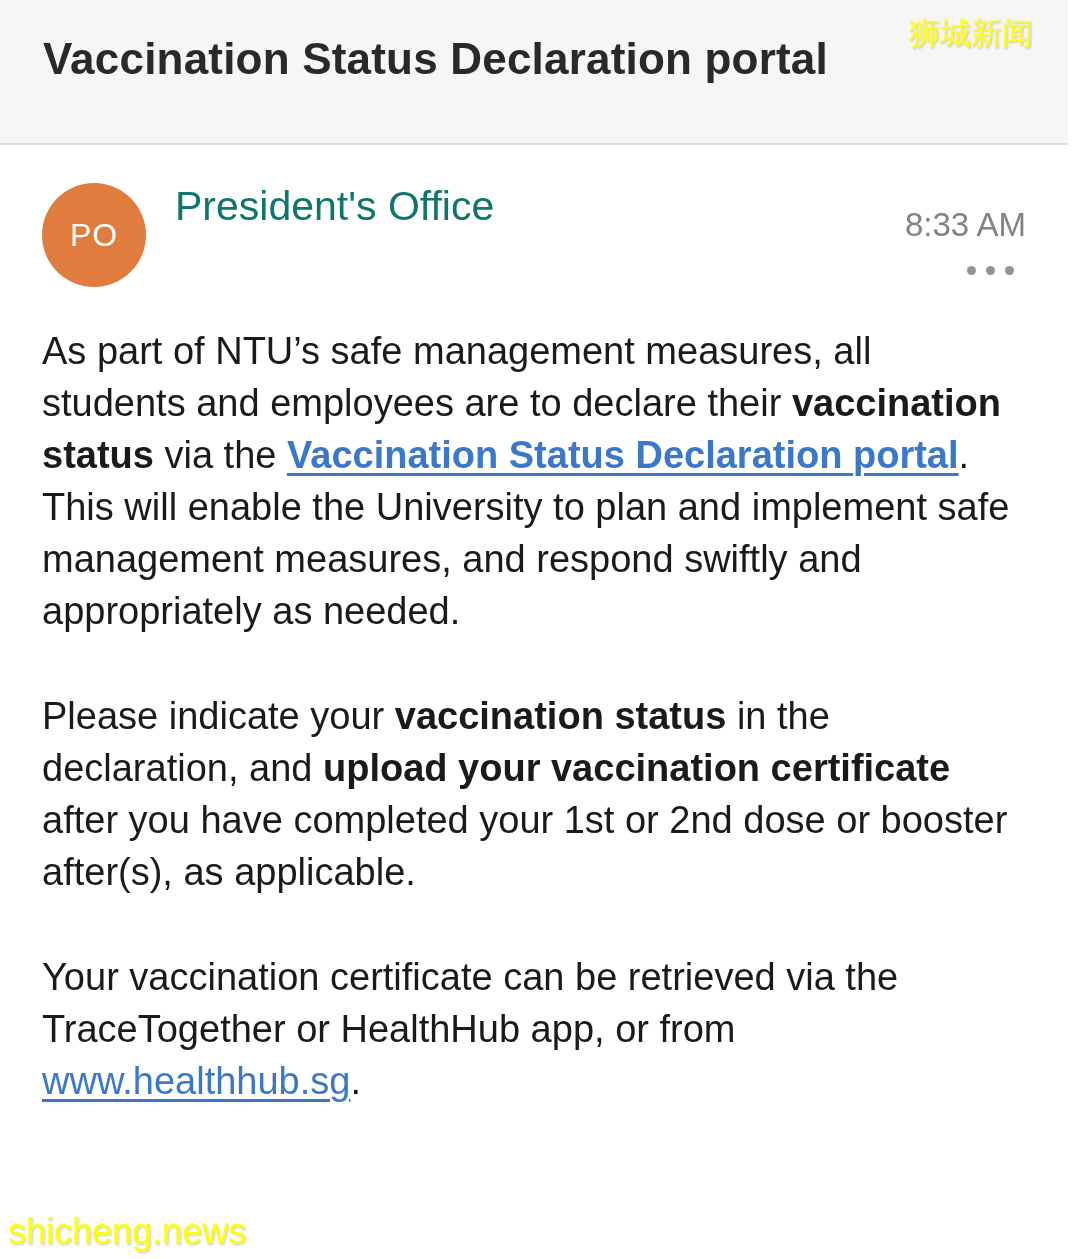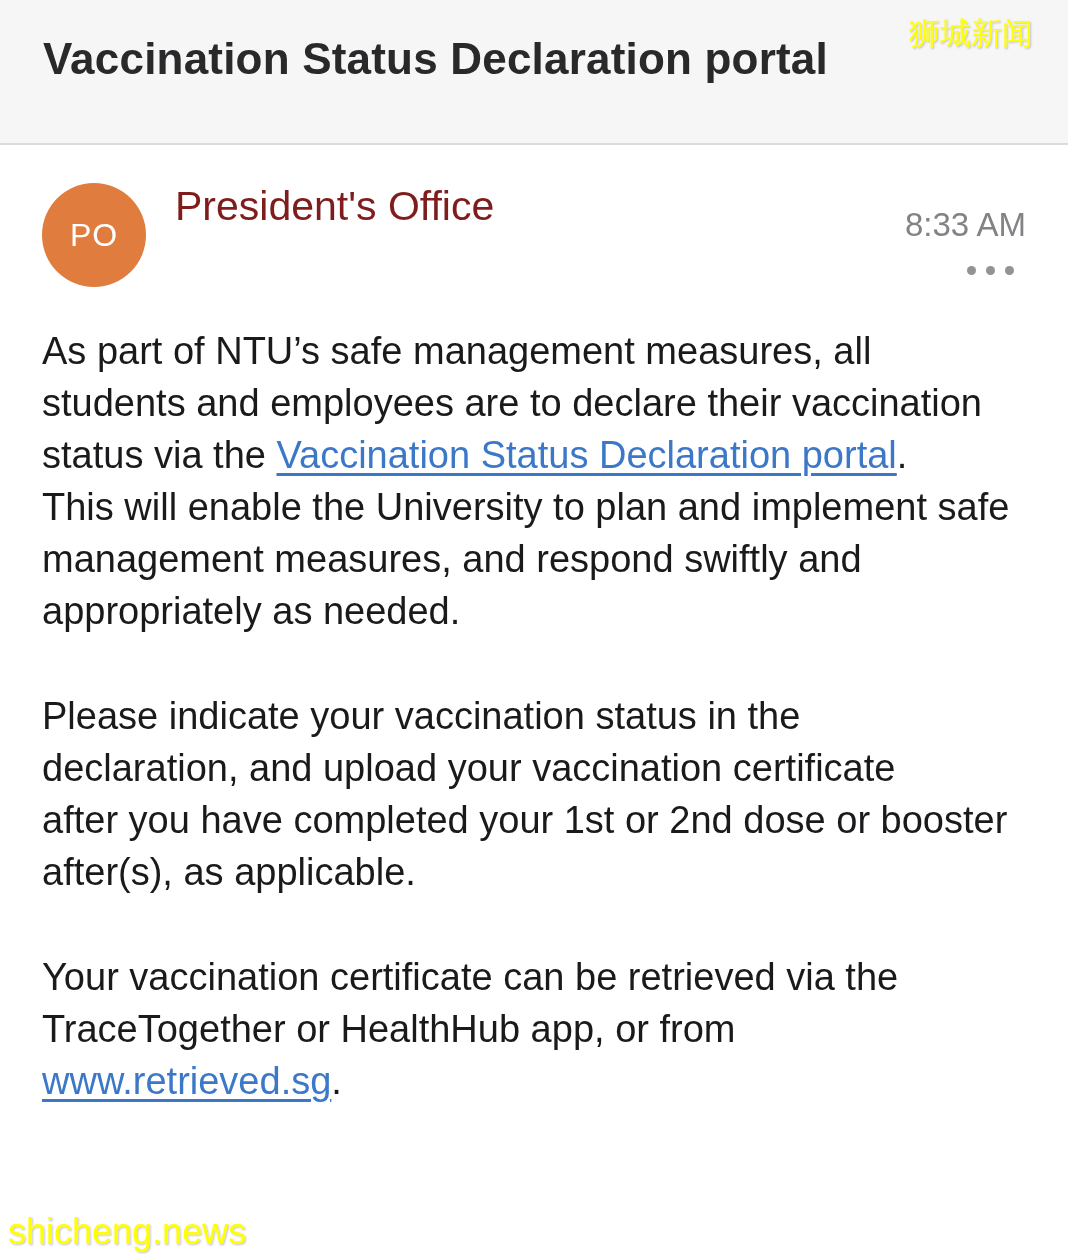--- a/index.html
+++ b/index.html
@@ -58,21 +58,21 @@
     align-items: center;
     justify-content: center;
     letter-spacing: 1px;
   }
   .sender-name {
     position: absolute;
     left: 175px; top: 181px;
     font-size: 41px;
     line-height: 50px;
     font-weight: 400;
-    color: #7f1d1d;
+    color: #0f766e;
   }
   .msg-time {
     position: absolute;
     right: 42px; top: 193px;
     font-size: 33px;
     line-height: 40px;
     color: var(--muted, #828287);
     margin-top: 12px;
   }
   .more-button {
@@ -92,21 +92,21 @@
   
   .email-body {
     position: absolute;
     left: 42px; right: 42px;
     top: 325px;
     font-size: 38px;
     line-height: 52px;
     color: #1a1a1c;
   }
   .email-body p { margin: 0 0 53px 0; }
-  .email-body .b { font-weight: 400; }
+  .email-body .b { font-weight: 700; }
   .email-body a.link {
     color: var(--link, #3b78c8);
     text-decoration: underline;
     text-decoration-thickness: 3px;
     text-underline-offset: 5px;
     cursor: pointer;
   }
 </style>
 </head>
 <body>
@@ -129,18 +129,18 @@
 
   <div class="more-button">
     <span class="dot"></span>
     <span class="dot"></span>
     <span class="dot"></span>
   </div>
 
   <div class="email-body">
       <p><span>As part of NTU’s safe management measures, all</span><br><span>students and employees are to declare their </span><span class="b">vaccination</span><br><span class="b">status</span><span> via the </span><a href="#" class="link b">Vaccination Status Declaration portal</a><span>.</span><br><span>This will enable the University to plan and implement safe</span><br><span>management measures, and respond swiftly and</span><br><span>appropriately as needed.</span></p>
       <p><span>Please indicate your </span><span class="b">vaccination status</span><span> in the</span><br><span>declaration, and </span><span class="b">upload your vaccination certificate</span><br><span>after you have completed your 1st or 2nd dose or booster</span><br><span>after(s), as applicable.</span></p>
-      <p><span>Your vaccination certificate can be retrieved via the</span><br><span>TraceTogether or HealthHub app, or from</span><br><a href="#" class="link">www.retrieved.sg</a><span>.</span></p>
+      <p><span>Your vaccination certificate can be retrieved via the</span><br><span>TraceTogether or HealthHub app, or from</span><br><a href="#" class="link">www.healthhub.sg</a><span>.</span></p>
     </div>
 
   <div class="watermark watermark-bottom">shicheng.news</div>
 
 </div>
 
 </body></html>

